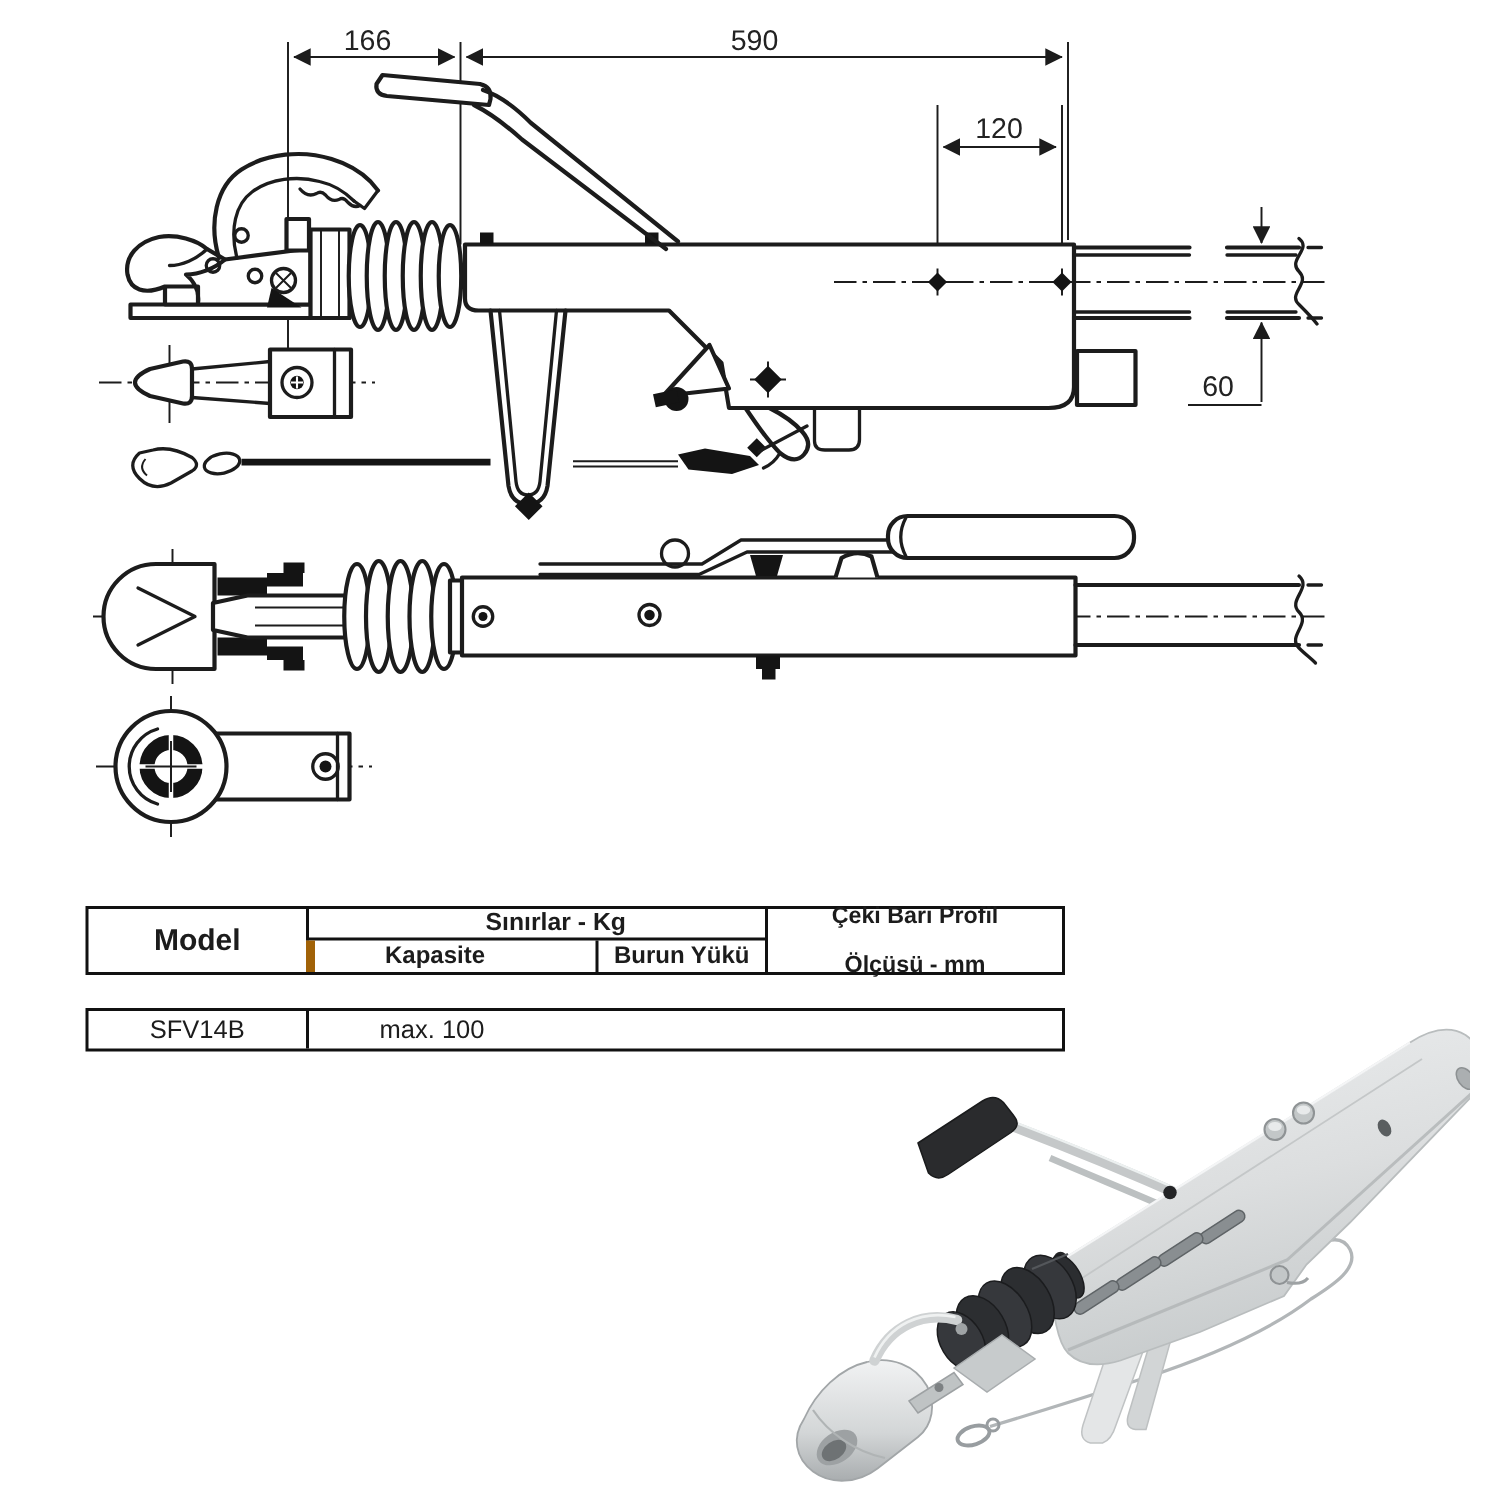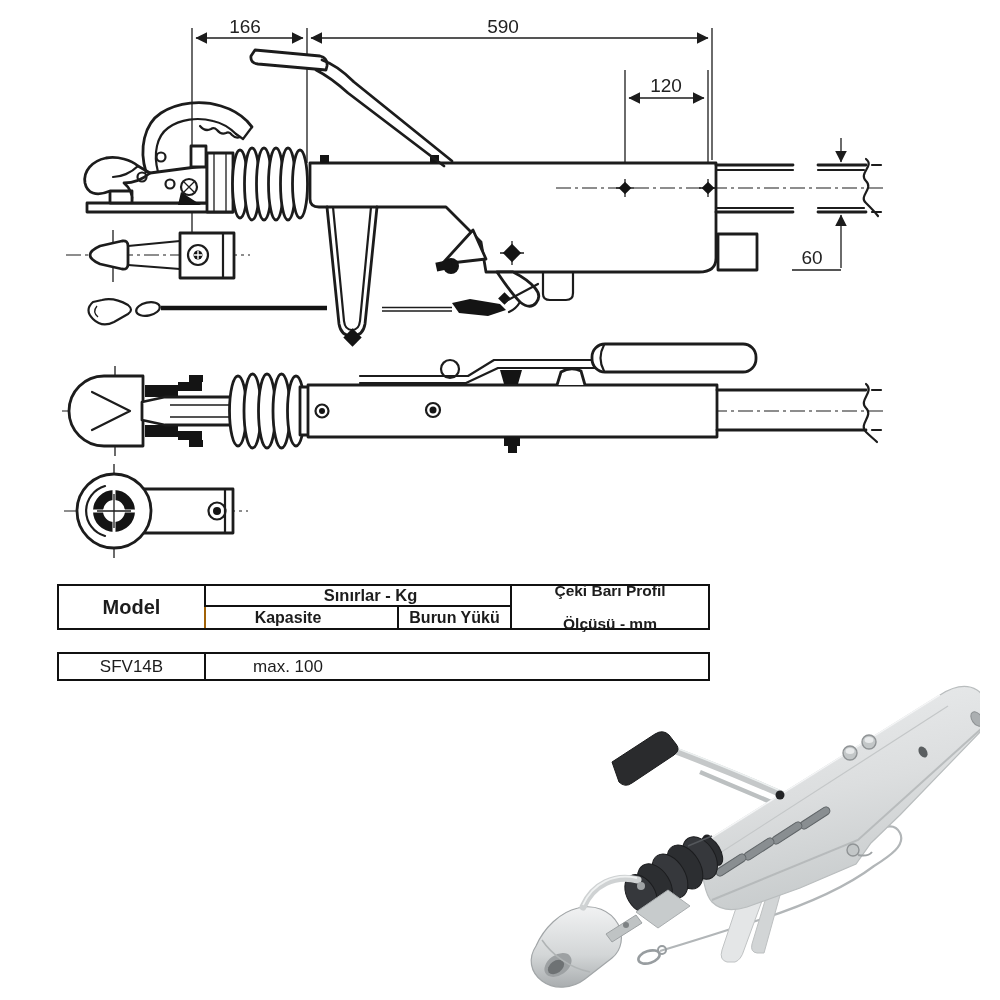--- a/index.html
+++ b/index.html
@@ -2,30 +2,30 @@
 <html><head>
 <meta charset="utf-8">
 <style>
   html,body{margin:0;padding:0;background:#fff;}
   .canvas{position:relative;width:980px;height:1000px;background:#fff;overflow:hidden;
           font-family:"Liberation Sans",sans-serif;color:#1c1c1c;}
   svg{position:absolute;display:block;}
   .drawing{left:0;top:0;}
   .photo{left:500px;top:660px;}
   
-  .spec-table{position:absolute;left:57px;top:584px;width:653px;}
+  .spec-table{position:absolute;left:57px;top:604px;width:653px;}
   .tbl-head{display:grid;grid-template-columns:145px 166px 140px 198px;
             grid-template-rows:21px 21px;border:2px solid #111;box-sizing:border-box;background:#fff;}
   .tbl-row{display:grid;grid-template-columns:145px 166px 140px 198px;grid-template-rows:25px;
            border:2px solid #111;box-sizing:border-box;margin-top:22px;background:#fff;}
   .cell{display:flex;align-items:center;justify-content:center;text-align:center;
         font-weight:bold;font-size:16px;line-height:1.12;box-sizing:border-box;}
   .c-model{grid-row:1/3;grid-column:1;font-size:20px;}
   .c-limits{grid-row:1;grid-column:2/4;border-bottom:2px solid #111;border-left:2px solid #111;font-size:16.5px;padding-left:25px;}
-  .c-cap{grid-row:2;grid-column:2;border-left:2px solid #a16207;}
+  .c-cap{grid-row:2;grid-column:2;border-left:6px solid #a16207;}
   .c-nose{grid-row:2;grid-column:3;border-left:2px solid #111;margin-left:27px;}
   .c-profile{grid-row:1/3;grid-column:4;border-left:2px solid #111;font-size:15.5px;flex-direction:column;gap:16px;}
   .d-cell{display:flex;align-items:center;justify-content:center;font-size:17px;box-sizing:border-box;}
   .d-cell + .d-cell{border-left:2px solid #111;}
   
   .o{fill:none;stroke:#1c1c1c;stroke-width:2.8;stroke-linejoin:round;stroke-linecap:round;}
   .ow{fill:#fff;stroke:#1c1c1c;stroke-width:2.8;stroke-linejoin:round;}
   .o2{fill:none;stroke:#1c1c1c;stroke-width:2.2;stroke-linejoin:round;stroke-linecap:round;}
   .thin{fill:none;stroke:#1c1c1c;stroke-width:1.3;}
   .cl{fill:none;stroke:#1c1c1c;stroke-width:1.2;stroke-dasharray:15 4 3 4;}

